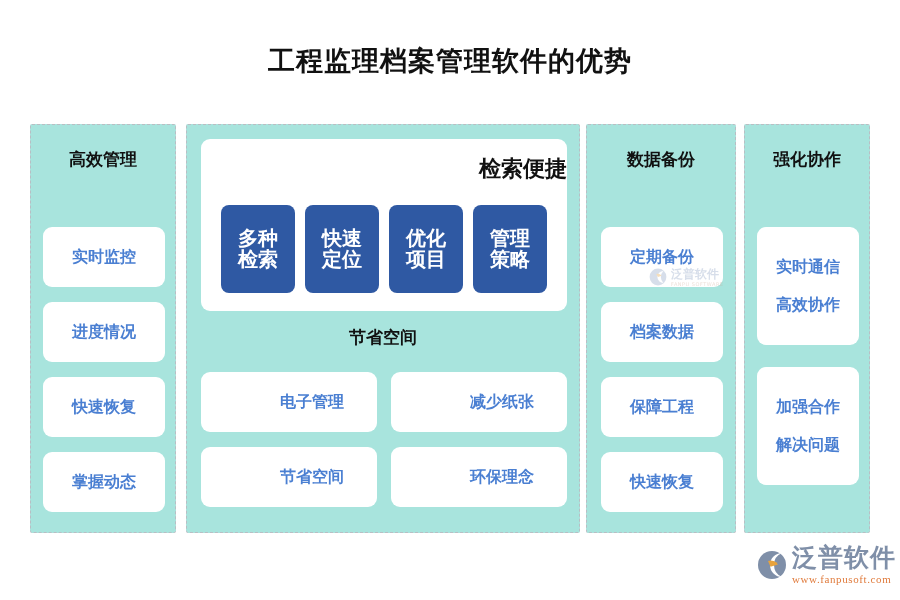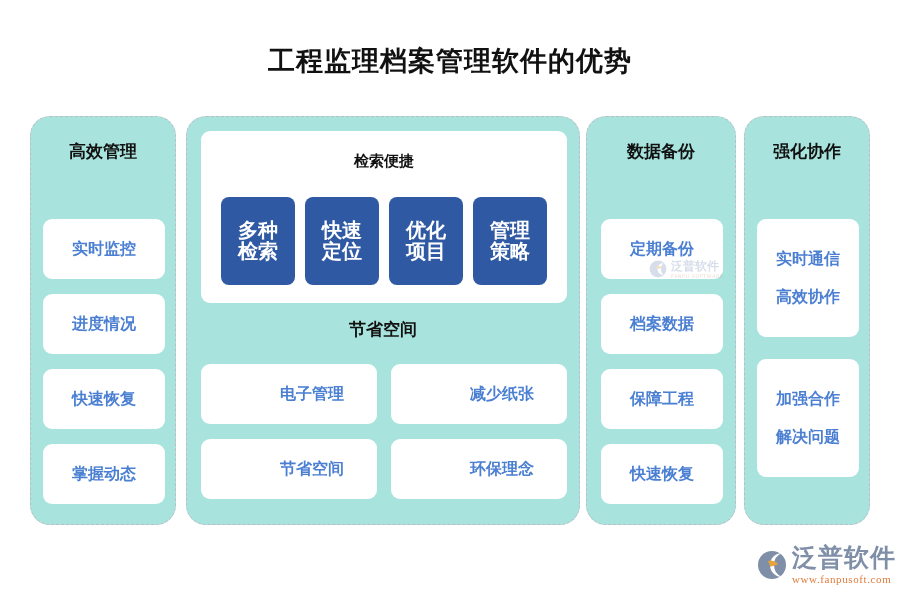--- a/index.html
+++ b/index.html
@@ -41,25 +41,25 @@
   .board {
     position: absolute;
     left: 30px;
     top: 116px;
     width: 840px;
     height: 409px;
   }
 
   .column {
     position: absolute;
-    top: 0;
+    top: 8px;
     height: 409px;
     background: #a8e4dd;
     border: 1px dashed #b9bec4;
-    border-radius: 20px;
+    border-radius: 2px;
     box-sizing: border-box;
   }
 
   .col-1 { left: 0px;   width: 146px; }
   .col-2 { left: 156px; width: 394px; }
   .col-3 { left: 556px; width: 150px; padding-left: 28px; }
   .col-4 { left: 714px; width: 126px; padding-left: 48px; }
 
   .col-head {
     position: absolute;
@@ -124,22 +124,22 @@
     width: 366px;
     height: 172px;
     background: #ffffff;
     border-radius: 9px;
   }
   .inner-title {
     position: absolute;
     top: 18px;
     left: 0;
     width: 100%;
-    text-align: center;
-    font-size: 15px;
+    text-align: right;
+    font-size: 22px;
     font-weight: bold;
     color: #111111;
     line-height: 24px;
   }
   .blue-row {
     position: absolute;
     left: 20px;
     top: 66px;
     width: 326px;
     height: 88px;

